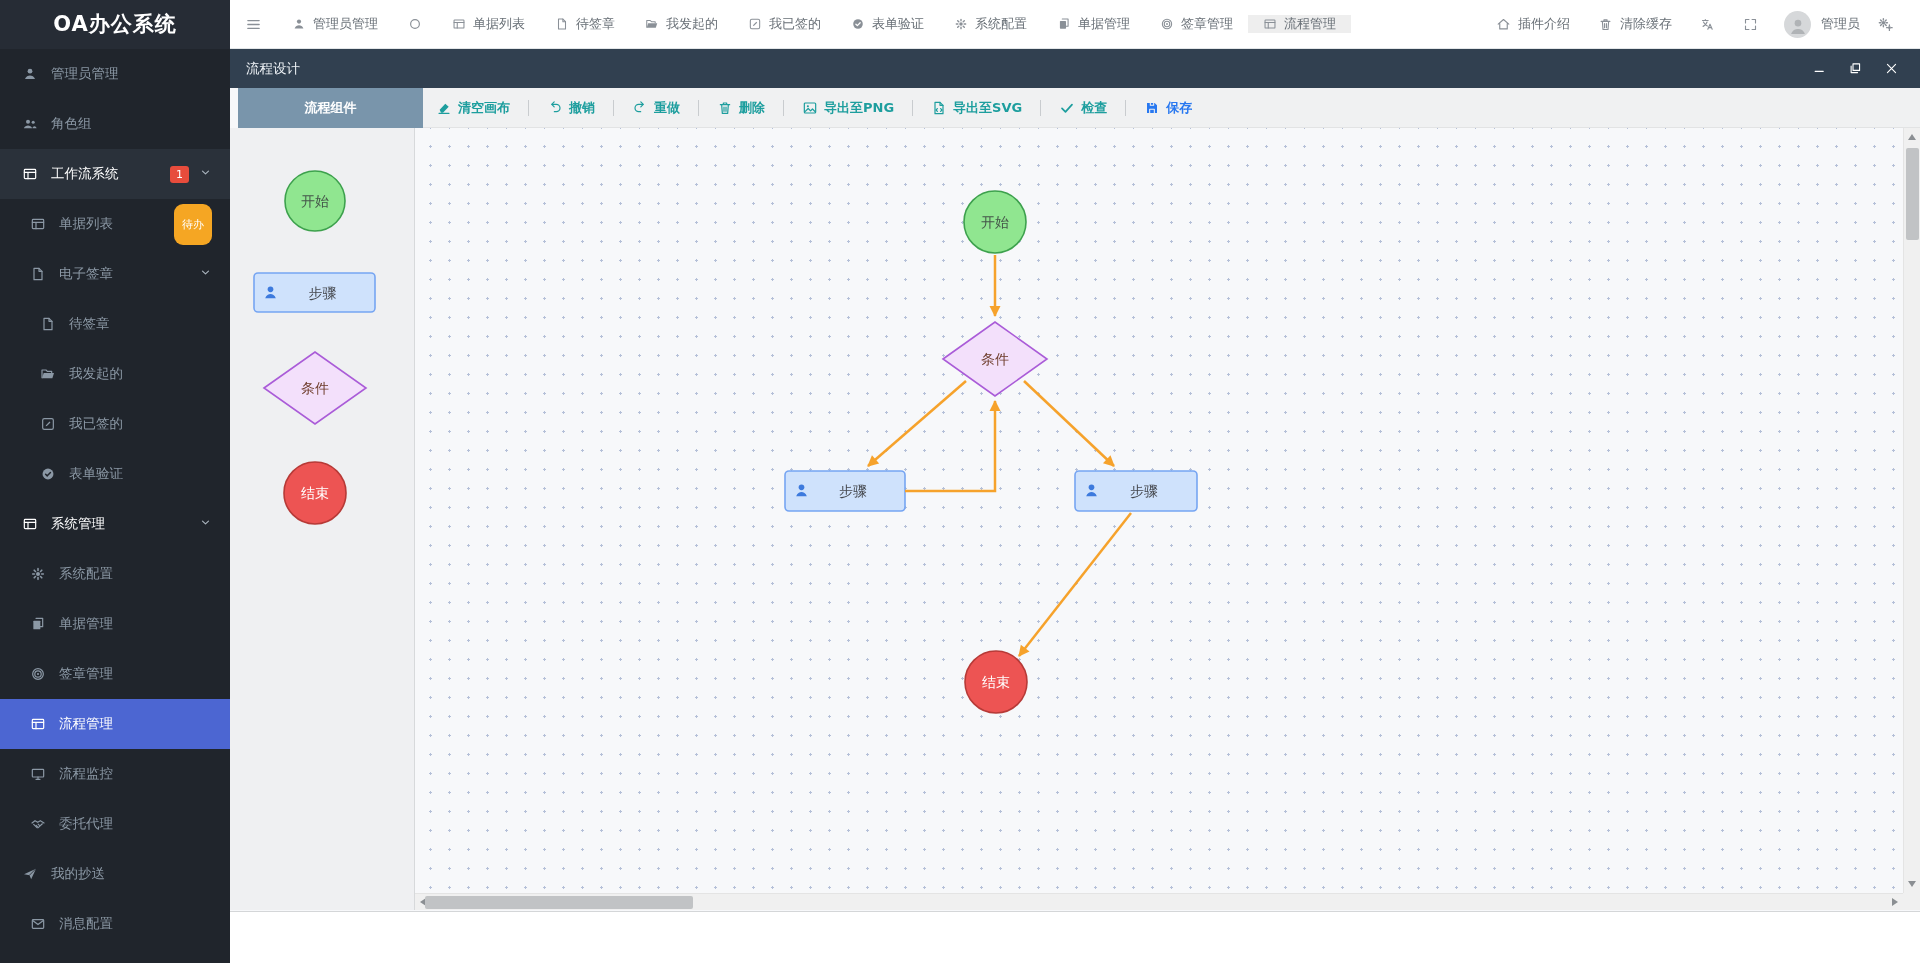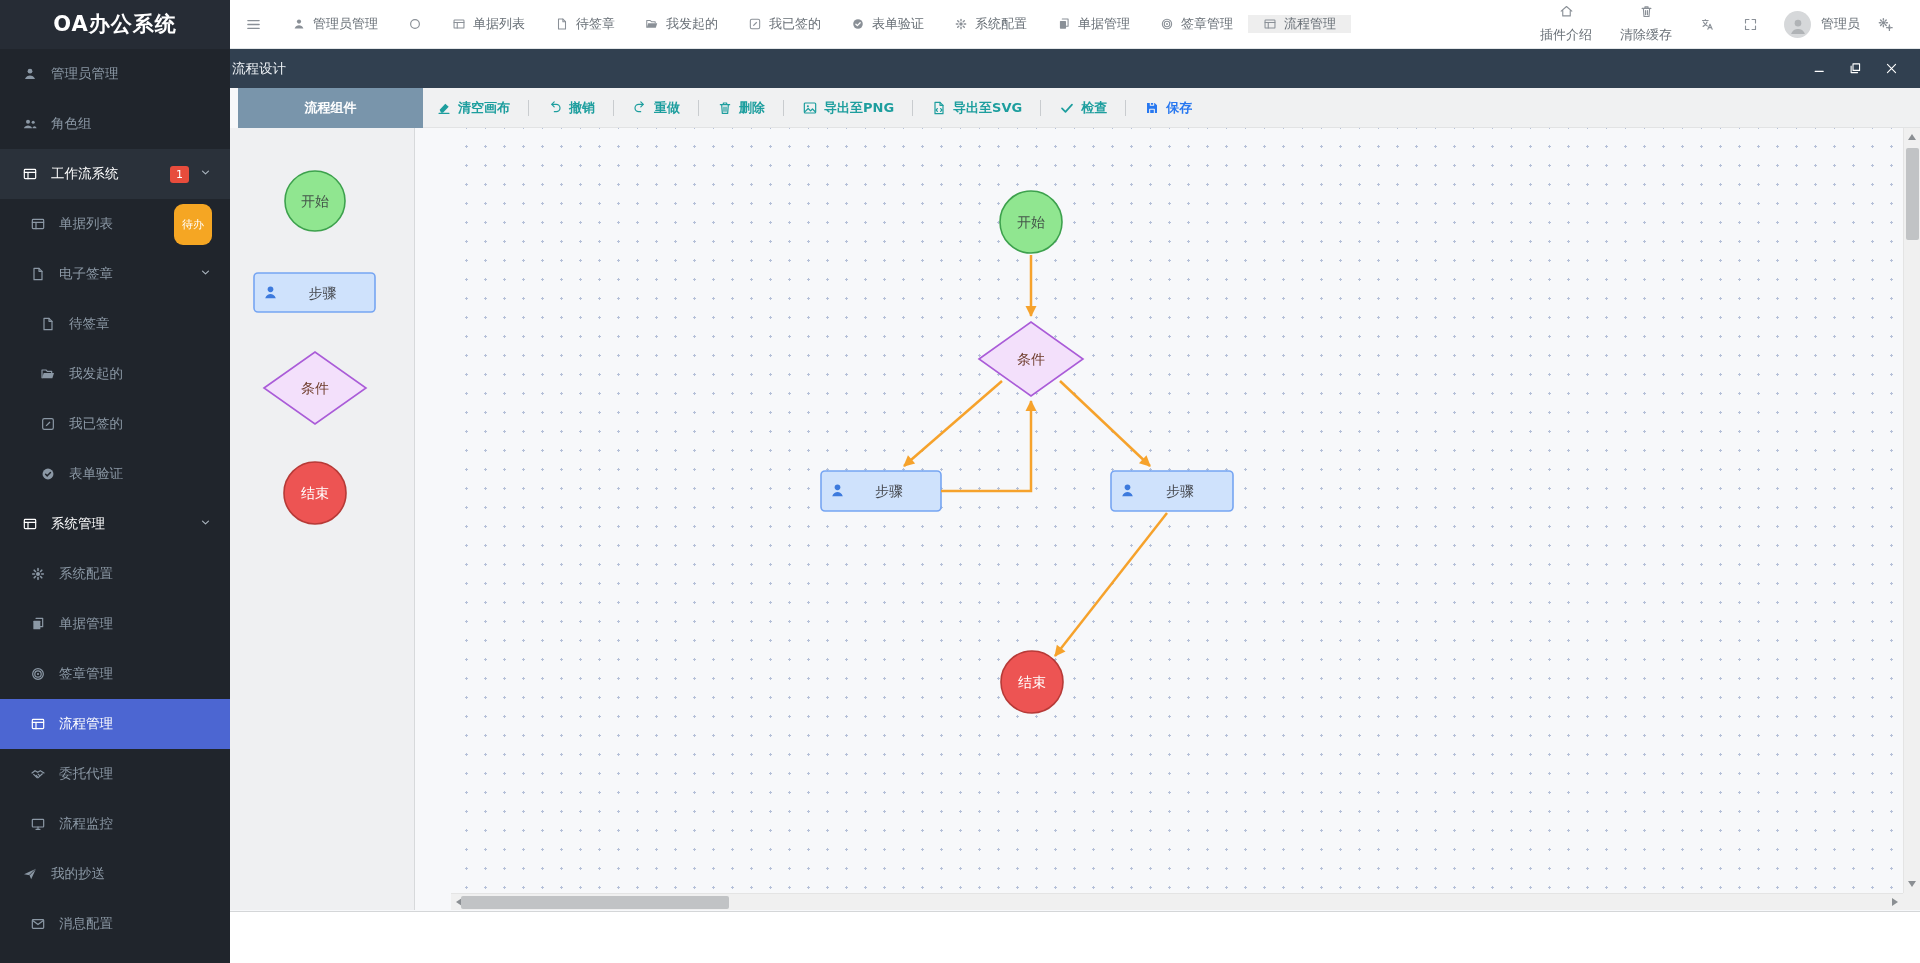--- a/index.html
+++ b/index.html
@@ -11,21 +11,21 @@
   .navbar{ position:absolute; left:0; top:0; width:1920px; height:49px; background:#fff;
            border-bottom:1px solid #e3e6e8; display:flex; align-items:center; z-index:30; }
   .logo{ width:230px; height:49px; background:#262c35; color:#fff; font-size:21px; font-weight:bold;
          display:flex; align-items:center; justify-content:center; letter-spacing:1px; flex:0 0 auto; }
   .nav-left{ display:flex; align-items:stretch; flex:1 1 auto; min-width:0; }
   .ntab{ display:flex; align-items:center; gap:7px; padding:0 15px; font-size:13px; color:#697077;
          cursor:pointer; white-space:nowrap; }
   .ntab .ic{ color:#8a9097; }
   .ntab.active{ background:#eeeeee; }
   .nav-right{ display:flex; align-items:center; gap:4px; padding-right:14px; flex:0 0 auto; }
-  .nav-right .ntab{ padding:0 12px;flex-direction:column; }
+  .nav-right .ntab{ padding:0 12px; }
   .avatar{ width:27px; height:27px; border-radius:50%; background:#d6d8da; display:flex; align-items:flex-end;
            justify-content:center; overflow:hidden; margin:0 6px 0 10px; color:#b0b3b6; }
   .nav-user{ font-size:13px; color:#697077; margin-right:1px;font-family:Liberation Serif, serif; }
 
   
   .sidebar{ position:absolute; left:0; top:49px; width:230px; height:914px; background:#20252c; overflow:hidden; }
   .srow{ height:50px; display:flex; align-items:center; font-size:13.5px; color:#8b98a5; cursor:pointer;
          padding-right:18px; position:relative; --icon-bg:#20252c; }
   .srow .ic{ margin-right:13px; flex:0 0 auto; }
   .srow.l1{ padding-left:22px; }
@@ -37,35 +37,35 @@
   .badge{ margin-left:auto; font-size:11px; line-height:1; padding:3px 6px; border-radius:3px; color:#fff; }
   .badge.red{ background:#e74c3c; }
   .badge.orange{ background:#f5a623; border-radius:9px; padding:15px 8px; }
   .chev{ margin-left:10px; color:#aab4be; }
   .chev.auto{ margin-left:auto; }
 
   
   .window{ position:absolute; left:230px; top:49px; width:1690px; height:863px; background:#f7f8fa;
            border-bottom:1px solid #d4d6d8; }
   .titlebar{ height:39px; background:#314050; color:#eef2f6; font-size:13.5px; display:flex;
-             align-items:center; padding:0 16px 0 2px; }
+             align-items:center; padding:0 16px 0 16px; }
   .win-controls{ margin-left:auto; display:flex; align-items:center; gap:10px; }
   .wbtn{ width:26px; height:26px; display:flex; align-items:center; justify-content:center; color:#fff; cursor:pointer; }
 
   .header-row{ height:40px; display:flex; align-items:stretch;padding-left:8px; }
   .palette-header{ width:185px; flex:0 0 auto; background:#7995ab; color:#fff; font-size:13px; font-weight:bold;
                    display:flex; align-items:center; justify-content:center; }
   .toolbar{ flex:1 1 auto; background:#f0f1f2; border-bottom:1px solid #e2e3e4; display:flex; align-items:center;
             padding-left:9px;text-align:center; }
   .tbtn{ display:flex; align-items:center; gap:6px; font-size:13px; font-weight:bold; color:#1d9e9e;
          cursor:pointer; padding:0 4px; white-space:nowrap; }
   .tbtn.accent{ color:#2878f0; }
   .tsep{ width:1px; height:16px; background:#c9cccf; margin:0 14px; }
 
-  .workarea{ position:relative; height:782px; display:flex;gap:36px; }
+  .workarea{ position:relative; height:782px; display:flex; }
   .palette{ width:185px; flex:0 0 auto; background:#eff0f2; border-right:1px solid #d7d9db; position:relative; }
   .canvas{ flex:1 1 auto; position:relative; background-color:#f7f8fa;
            background-image:radial-gradient(#b5c0d8 1.1px, transparent 1.3px);
            background-size:19px 19px; background-position:6px 9px; }
   .canvas > svg{ position:absolute; left:0; top:0; }
 
   
   .vscroll{ position:absolute; top:0; right:0; bottom:17px; width:17px; background:#f0f0f0; border-left:1px solid #e4e4e4; }
   .hscroll{ position:absolute; left:0; right:17px; bottom:0; height:17px; background:#f0f0f0; border-top:1px solid #e4e4e4; }
   .scorner{ position:absolute; right:0; bottom:0; width:17px; height:17px; background:#f0f0f0; }
@@ -377,34 +377,34 @@
         <svg viewBox="0 0 24 24" width="16" height="16" fill="none" stroke="currentColor" stroke-width="1.8" stroke-linecap="round" stroke-linejoin="round">
           <rect x="3.5" y="5" width="17" height="14" rx="1.2"></rect>
           <path d="M3.5 9.5h17M9 9.5V19"></path>
         </svg>
       </span>
       <span>流程管理</span>
     </div>
     <div class="srow l2">
       <span class="ic">
         <svg viewBox="0 0 24 24" width="16" height="16" fill="none" stroke="currentColor" stroke-width="1.8" stroke-linecap="round" stroke-linejoin="round">
+          <rect x="3.5" y="5" width="17" height="11.5" rx="1"></rect>
+          <path d="M9 20h6M12 16.5V20"></path>
+        </svg>
+      </span>
+      <span>流程监控</span>
+    </div>
+    <div class="srow l2">
+      <span class="ic">
+        <svg viewBox="0 0 24 24" width="16" height="16" fill="none" stroke="currentColor" stroke-width="1.8" stroke-linecap="round" stroke-linejoin="round">
           <path d="M3 10.5L7.5 7l4 2.5L15.5 7 21 10.5M5.5 12.5l4.6 4.6c.7.7 1.9.7 2.6 0l5.8-5.4"></path>
           <path d="M9.2 14.2l1.9 1.9M12.2 12.2l1.9 1.9"></path>
         </svg>
       </span>
       <span>委托代理</span>
-    </div>
-    <div class="srow l2">
-      <span class="ic">
-        <svg viewBox="0 0 24 24" width="16" height="16" fill="none" stroke="currentColor" stroke-width="1.8" stroke-linecap="round" stroke-linejoin="round">
-          <rect x="3.5" y="5" width="17" height="11.5" rx="1"></rect>
-          <path d="M9 20h6M12 16.5V20"></path>
-        </svg>
-      </span>
-      <span>流程监控</span>
     </div>
     <div class="srow l1">
       <span class="ic">
         <svg viewBox="0 0 24 24" width="16" height="16" fill="none" stroke="currentColor" stroke-width="1.8" stroke-linecap="round" stroke-linejoin="round">
           <path d="M3 12.2L21 4l-7.3 16-2.4-6.3L3 12.2z" fill="currentColor" stroke="none"></path>
           <path d="M11.3 13.7L21 4" stroke="var(--icon-bg,#fff)" stroke-width="1.2"></path>
         </svg>
       </span>
       <span>我的抄送</span>
     </div>

